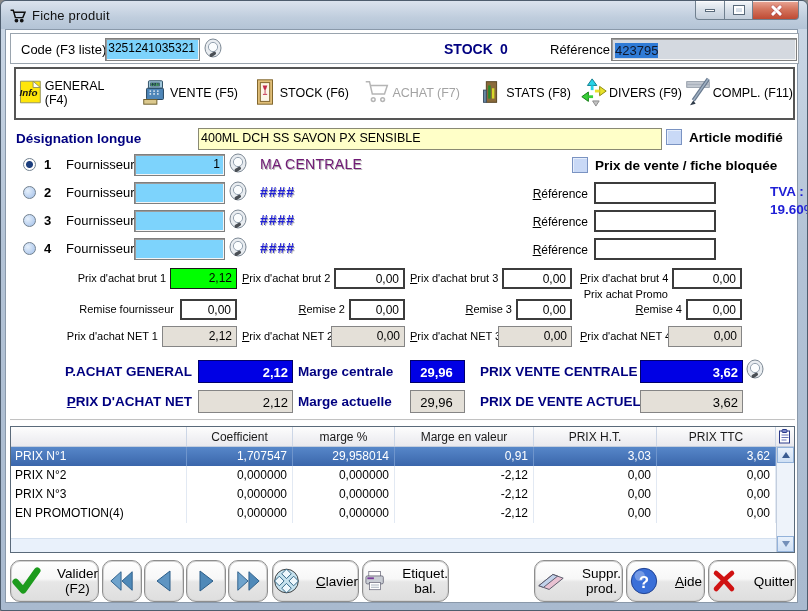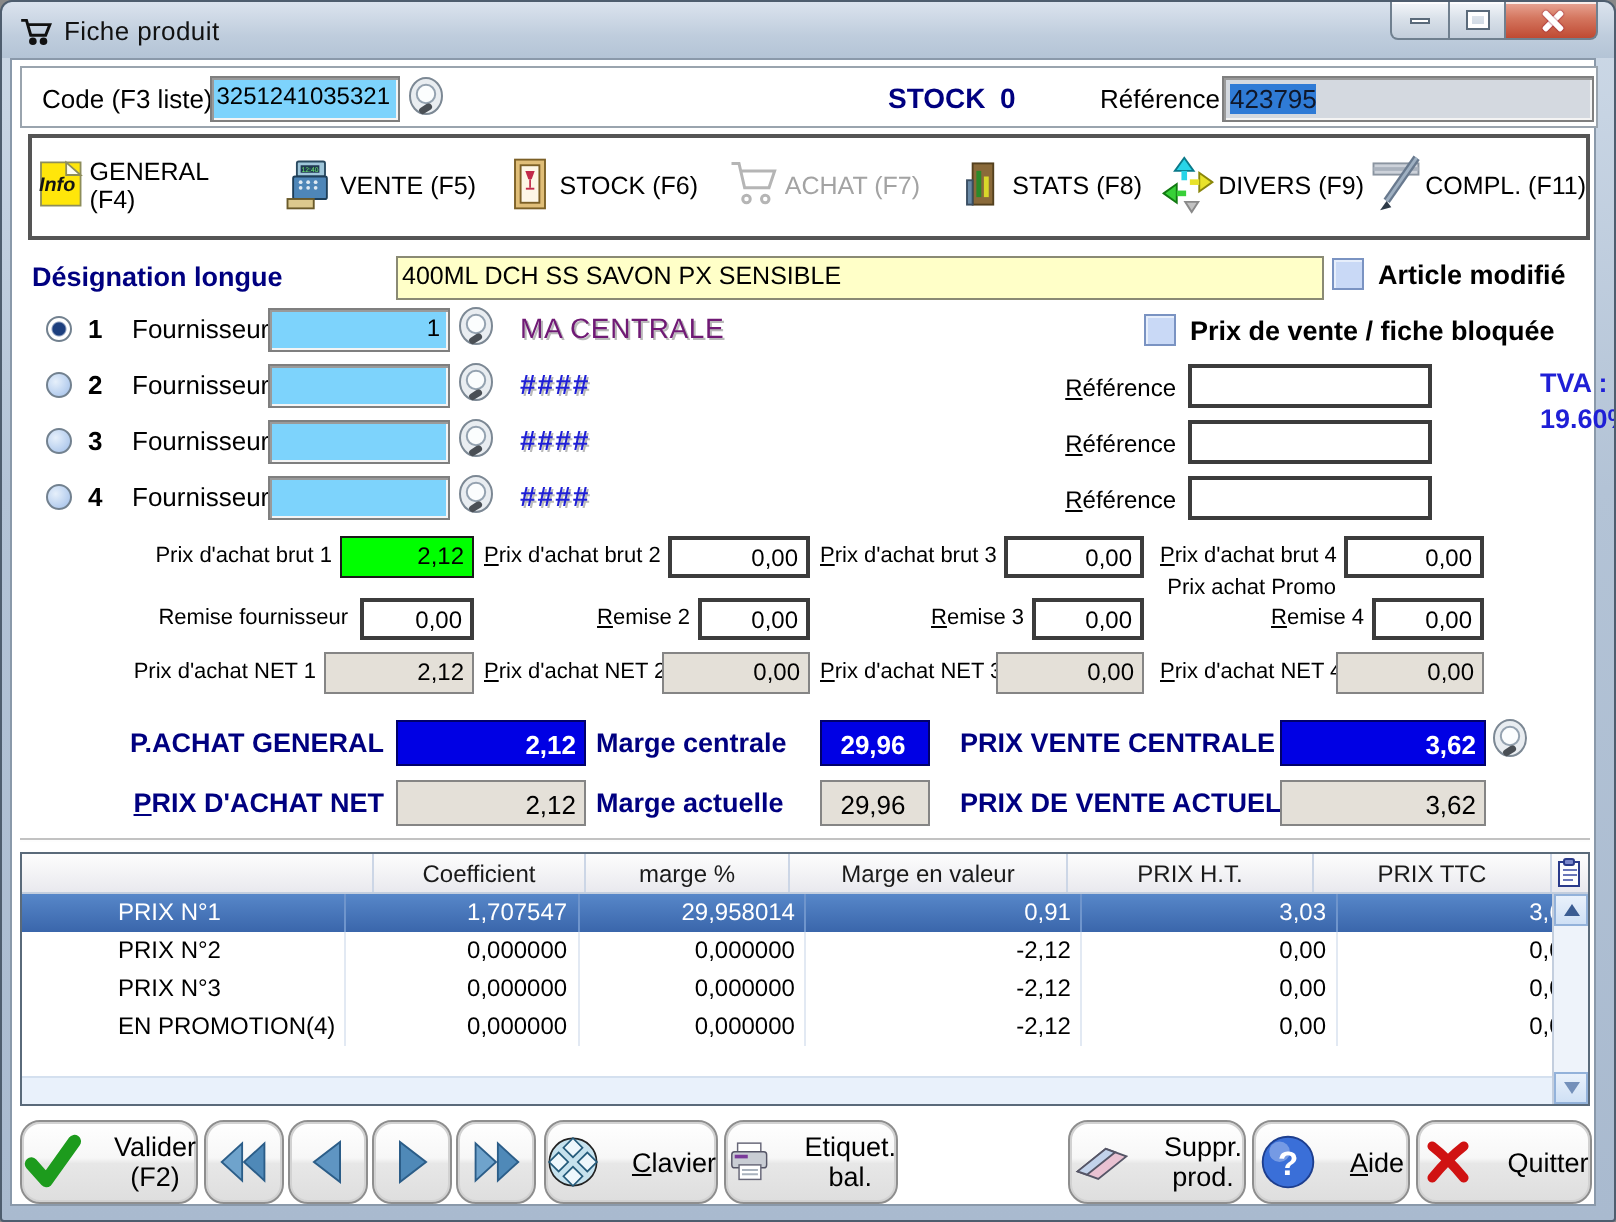--- a/index.html
+++ b/index.html
@@ -75,21 +75,21 @@
   
   .grid { left:4px; top:396px; width:785px; height:127px; border:1px solid #5a6a7a; background:#fff; }
   .g-head { display:flex; height:20px; background:linear-gradient(#fdfdfd,#e9e9ee);
     border-bottom:1px solid #c3cede; }
   .g-hc { font-size:12px; color:#1a1a1a; text-align:center; padding-top:3px;
     border-right:1px solid #ccd6e6; overflow:hidden; white-space:nowrap; }
   .g-row { display:flex; height:19px; background:#fff; cursor:pointer; }
   .g-row.sel { background:linear-gradient(#5787c9,#3a66ab); }
   .g-row.sel .g-c { color:#fff; border-right-color:#6f95cc; }
   .g-c { font-size:12px; color:#000; padding:2px 5px 0 4px; text-align:right;
-    border-right:1px solid #e2e9f3; overflow:hidden; white-space:nowrap;margin-left:44px; }
+    border-right:1px solid #e2e9f3; overflow:hidden; white-space:nowrap; }
   .g-c.first { text-align:left; }
   .g-strip { position:absolute; left:0; right:18px; bottom:0; height:14px; background:#e9f1fb; border-top:1px solid #d4e0ef; }
   .vscroll { position:absolute; top:20px; right:0; bottom:0; width:18px; background:#eef3fa; border-left:1px solid #c3cede; }
   .sbtn { position:absolute; left:0; width:17px; height:16px; background:linear-gradient(#e9f1fb,#cfe0f5);
     border:1px solid #93b2da; display:flex; align-items:center; justify-content:center; cursor:pointer; }
   .sbtn.up { top:0; } .sbtn.down { bottom:0; }
   .tri-up { width:0; height:0; border-left:4px solid transparent; border-right:4px solid transparent; border-bottom:6px solid #3a5c92; }
   .tri-dn { width:0; height:0; border-left:4px solid transparent; border-right:4px solid transparent; border-top:6px solid #7490ba; }
   .hdr-icon { position:absolute; top:2px; right:3px; width:13px; height:15px; }
 

